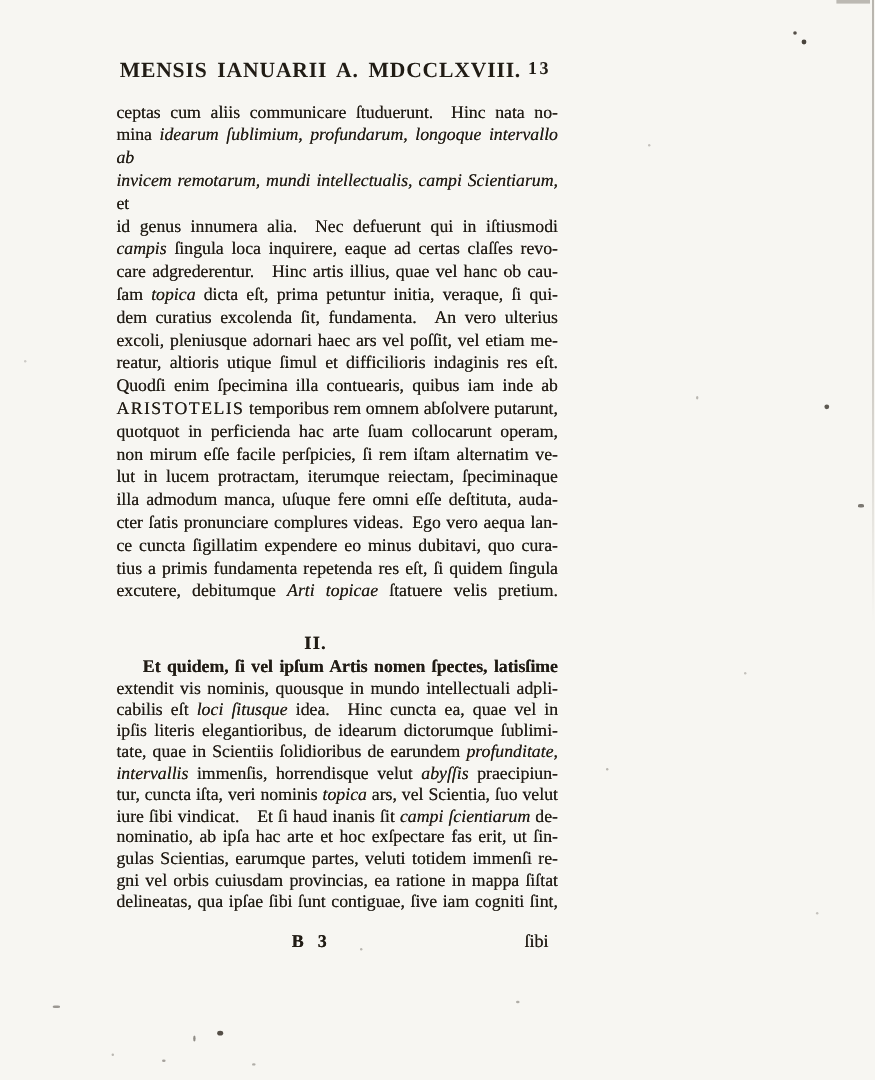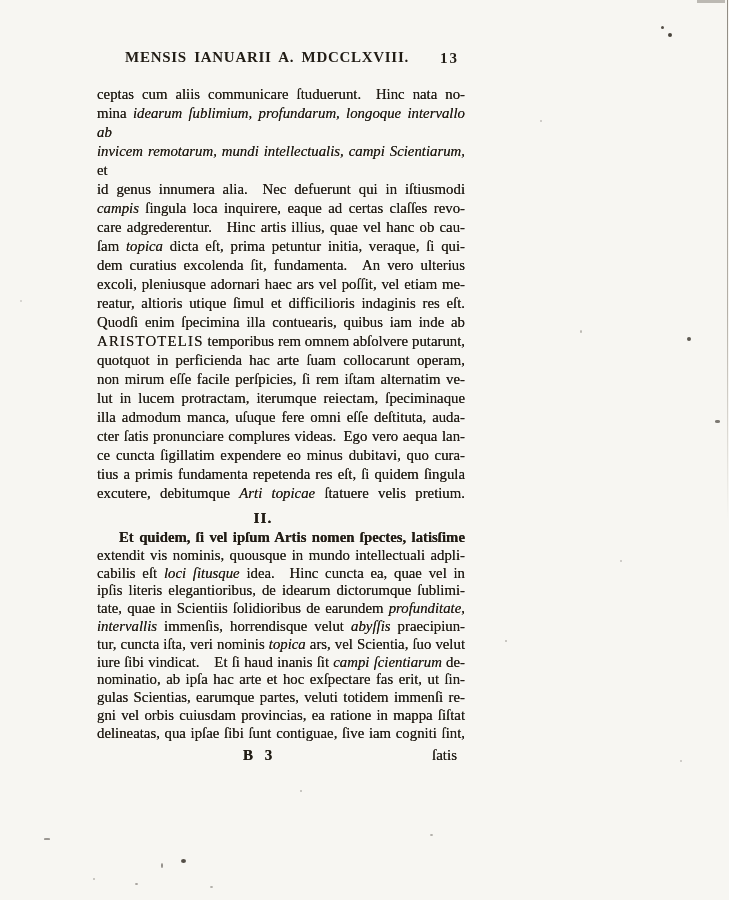--- a/index.html
+++ b/index.html
@@ -23,21 +23,21 @@
   #textblock{
     position:absolute;
     left:61px;top:48px;width:404px;
   }
   .running-header{
     position:relative;
     height:20px;
     text-align:center;
   }
   .running-header .title{
-    font-size:15px;
+    font-size:18px;
     font-weight:bold;
     letter-spacing:0.7px;
     word-spacing:3px;
     display:inline-block;
     transform:translateX(4px);
   }
   .running-header .pagenum{
     position:absolute;
     right:6px;top:2px;
     font-size:15px;
@@ -54,32 +54,32 @@
     text-align-last:justify;
     text-shadow:0 0 0.45px rgba(28,22,14,0.85);
     white-space:normal;
     margin-left:36px;
   }
   #paragraph-2 .line{line-height:17.8px;}
   .line .it{font-style:italic;}
   .line .caps{letter-spacing:1.2px;}
   .indent{text-indent:22px;font-weight:bold;}
   .section-heading{
-    margin-top:5px;
+    margin-top:24px;
     text-align:center;
     text-align-last:center;
     font-size:15.5px;
     font-weight:bold;
     letter-spacing:1px;
     line-height:19px;
     text-shadow:0 0 0.45px rgba(28,22,14,0.85);
   }
   .footer-row{
     position:relative;
-    margin-top:3px;
+    margin-top:14px;
     height:20px;
     font-size:15px;
     line-height:19px;
     text-shadow:0 0 0.45px rgba(28,22,14,0.85);
   }
   .footer-row .sig{
     position:absolute;
     left:50%;
     transform:translateX(-60%);
     font-weight:bold;
@@ -158,21 +158,21 @@
         <div class="line"><span>tur, cuncta iſta, veri nominis </span><span class="it">topica</span><span> ars, vel Scientia, ſuo velut</span></div>
         <div class="line"><span>iure ſibi vindicat.  Et ſi haud inanis ſit </span><span class="it">campi ſcientiarum</span><span> de-</span></div>
         <div class="line"><span>nominatio, ab ipſa hac arte et hoc exſpectare fas erit, ut ſin-</span></div>
         <div class="line"><span>gulas Scientias, earumque partes, veluti totidem immenſi re-</span></div>
         <div class="line"><span>gni vel orbis cuiusdam provincias, ea ratione in mappa ſiſtat</span></div>
         <div class="line"><span>delineatas, qua ipſae ſibi ſunt contiguae, ſive iam cogniti ſint,</span></div>
       </div>
 
     <div class="footer-row">
       <span class="sig">B 3</span>
-      <span class="catch">ſatis</span>
+      <span class="catch">ſibi</span>
     </div>
 
   </div>
 
   <i id="edge-line"></i>
   <i id="corner-smudge"></i>
   <i class="sp" style="left:661px;top:26px;width:3px;height:3px;opacity:.8"></i>
   <i class="sp" style="left:668px;top:33px;width:4px;height:4px;opacity:.85"></i>
   <i class="sp" style="left:687px;top:337px;width:4px;height:4px;opacity:.75"></i>
   <i class="sp" style="left:715px;top:420px;width:5px;height:3px;opacity:.6;border-radius:40%"></i>

